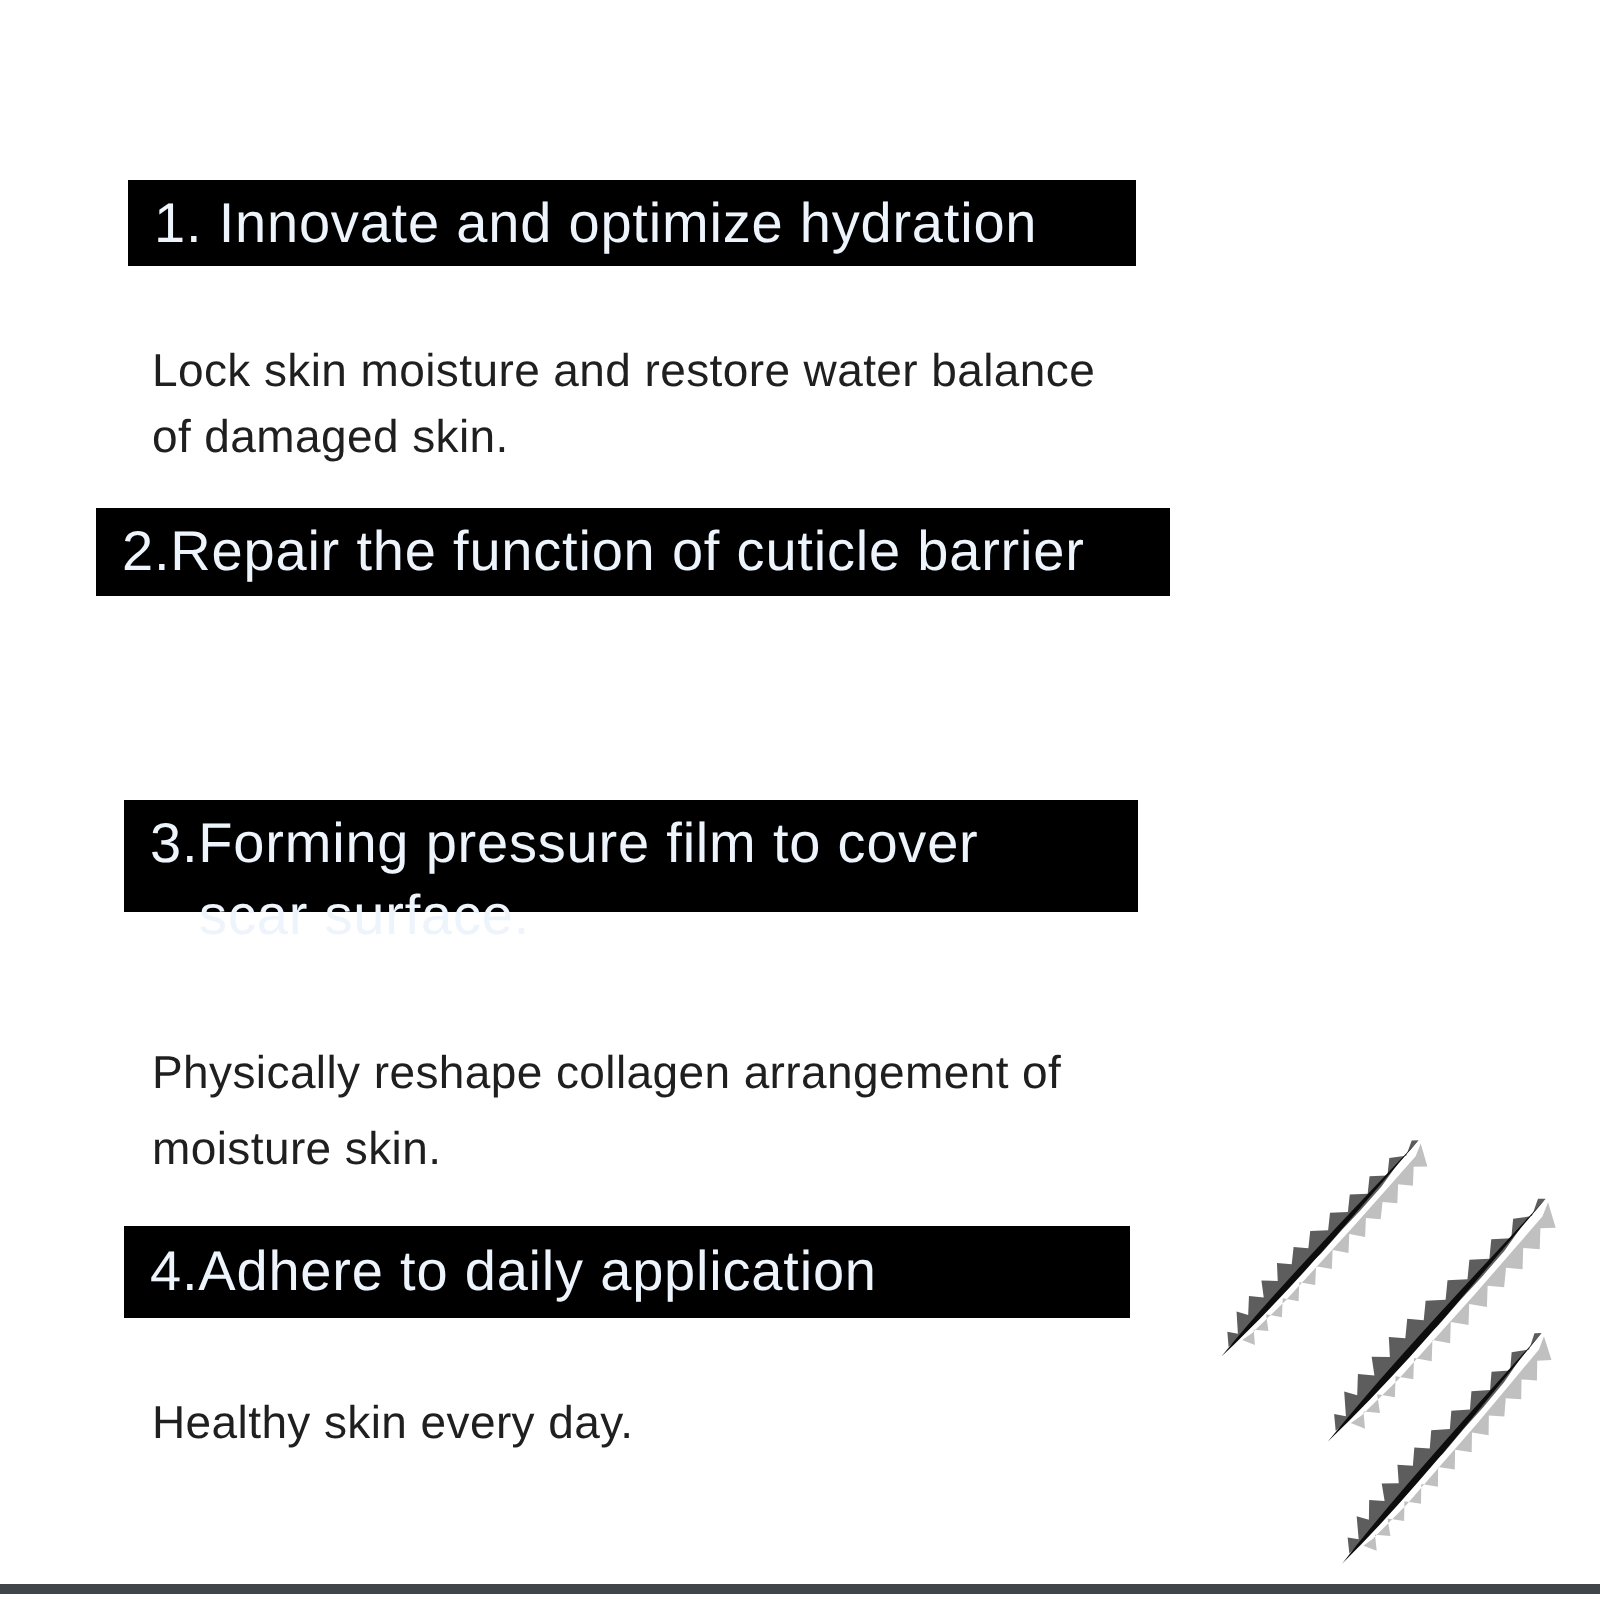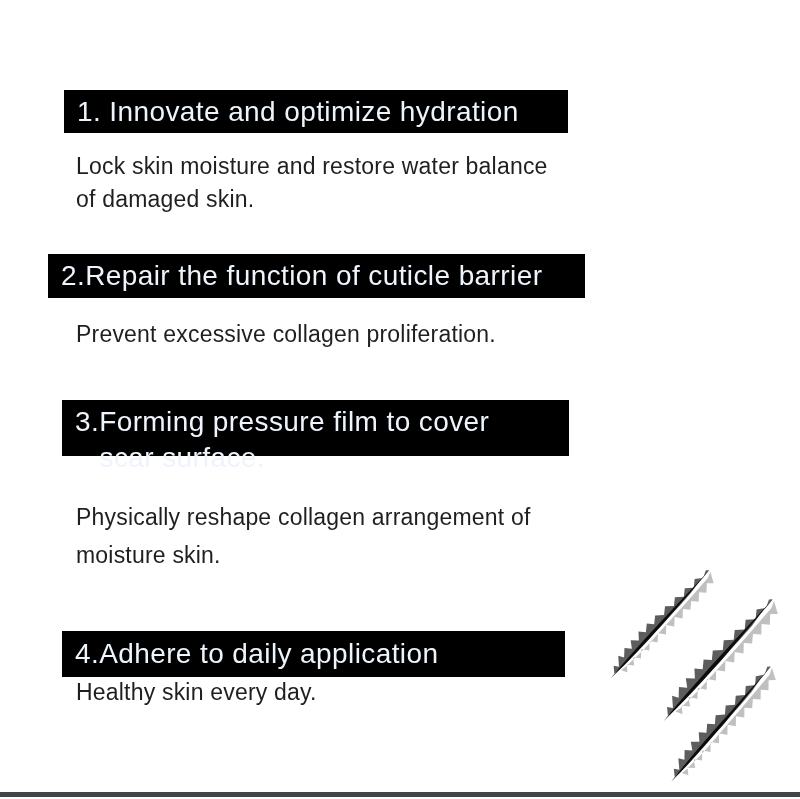--- a/index.html
+++ b/index.html
@@ -18,30 +18,31 @@
     color:#eef4fc;
     font-size:28px;
     letter-spacing:0.4px;
     padding-left:13px;
     white-space:pre-wrap;
     font-weight:400;
   }
   .banner.b1{left:64px;top:90px;width:504px;height:43px;line-height:43px;}
   .banner.b2{left:48px;top:254px;width:537px;height:44px;line-height:44px;}
   .banner.b3{left:62px;top:400px;width:507px;height:56px;line-height:36px;padding-top:4px;}
-  .banner.b4{left:62px;top:631px;width:503px;height:46px;line-height:46px;}
+  .banner.b4{left:62px;top:613px;width:503px;height:46px;line-height:46px;}
   .bodytext{
     position:absolute;
     left:76px;
     color:#1f1f1f;
     font-size:23px;
     letter-spacing:0.2px;
     line-height:33px;
     white-space:pre-wrap;
     font-weight:400;
+    margin-top:19px;
   }
   .bodytext.t1{top:150px;}
   .bodytext.t2{top:318px;}
   .bodytext.t3{top:498px;line-height:38px;}
   .bodytext.t4{top:676px;}
   #scar-marks{
     position:absolute;
     left:558px;top:553px;
     width:242px;height:246px;
   }
@@ -55,21 +56,20 @@
 </head>
 <body>
 
 <div id="canvas">
 
   <div class="banner b1">1. Innovate and optimize hydration</div>
   <div class="bodytext t1">Lock skin moisture and restore water balance
 of damaged skin.</div>
 
   <div class="banner b2">2.Repair the function of cuticle barrier</div>
-  <div class="bodytext t2">Prevent excessive collagen proliferation.</div>
 
   <div class="banner b3">3.Forming pressure film to cover
    scar surface.</div>
   <div class="bodytext t3">Physically reshape collagen arrangement of
 moisture skin.</div>
 
   <div class="banner b4">4.Adhere to daily application</div>
   <div class="bodytext t4">Healthy skin every day.</div>
 
   <svg id="scar-marks" viewBox="0 0 242 246" xmlns="http://www.w3.org/2000/svg" aria-hidden="true">

